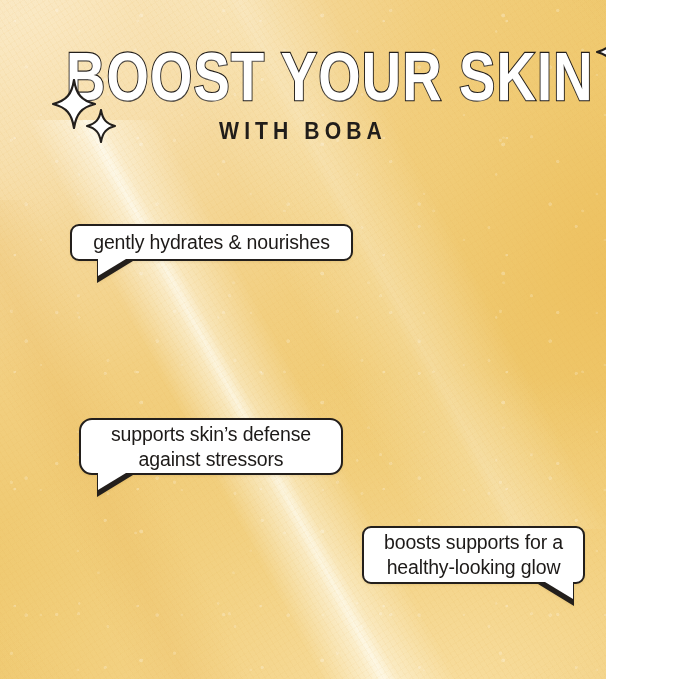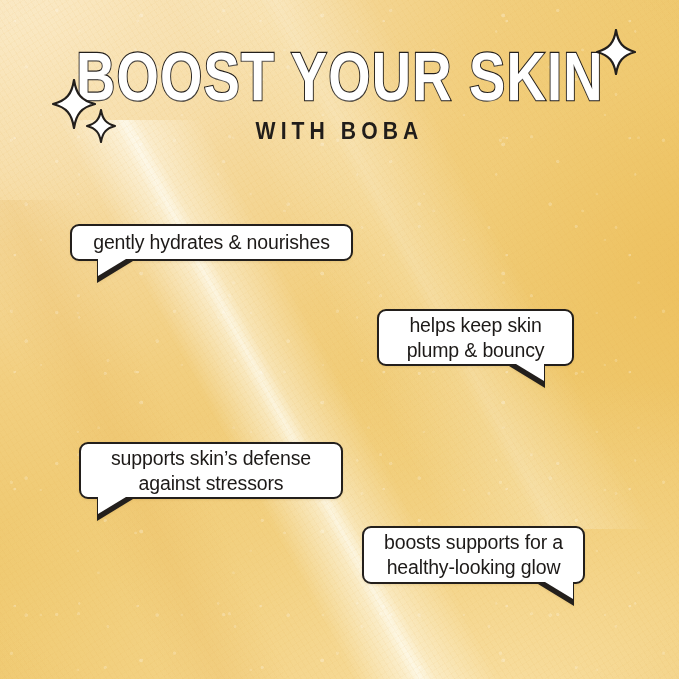--- a/index.html
+++ b/index.html
@@ -2,21 +2,21 @@
 <html><head>
 <meta charset="utf-8">
 <style>
   html, body {
     margin: 0;
     padding: 0;
     background: #ffffff;
   }
   #poster {
     position: relative;
-    width: 679px;
+    width: 606px;
     height: 679px;
     overflow: hidden;
     font-family: "Liberation Sans", sans-serif;
     background: #f2cf80;
   }
 
   
   .bg-layer { position: absolute; inset: 0; }
 
   .bg-base {
@@ -178,21 +178,21 @@
     border-color: transparent #231f1c transparent transparent;
   }
   .tail-dr-inner {
     border-width: 0 28px 17px 0;
     border-color: transparent #ffffff transparent transparent;
   }
 
   
   #bubble-1 { left: 70px;  top: 224px; width: 283px; height: 37px; }
   #bubble-2 { left: 377px; top: 309px; width: 197px; height: 57px; }
-  #bubble-3 { left: 79px;  top: 442px; width: 264px; height: 57px; }
+  #bubble-3 { left: 79px;  top: 418px; width: 264px; height: 57px; border-radius: 13px; }
   #bubble-4 { left: 362px; top: 526px; width: 223px; height: 58px; }
 </style>
 </head>
 <body>
 
 <div id="poster">
 
   <div class="bg-layer bg-base"></div>
   <div class="bg-layer bg-warm-right"></div>
   <div class="bg-layer bg-soft-bottom"></div>
@@ -232,26 +232,20 @@
       </svg>
     </span>
   </div>
 
   <div class="bubble" id="bubble-1">
     <span class="bubble-text">gently hydrates &amp; nourishes</span>
     <span class="tail tail-border tail-dl-outer" style="left:25px; top:35px;"></span>
     <span class="tail tail-fill tail-dl-inner" style="left:26px; top:33px;"></span>
   </div>
 
-  <div class="bubble" id="bubble-2">
-    <span class="bubble-text">helps keep skin
-plump &amp; bouncy</span>
-    <span class="tail tail-border tail-dr-outer" style="right:27px; top:55px;"></span>
-    <span class="tail tail-fill tail-dr-inner" style="right:28px; top:53px;"></span>
-  </div>
 
   <div class="bubble" id="bubble-3">
     <span class="bubble-text">supports skin’s defense
 against stressors</span>
     <span class="tail tail-border tail-dl-outer" style="left:16px; top:55px;"></span>
     <span class="tail tail-fill tail-dl-inner" style="left:17px; top:53px;"></span>
   </div>
 
   <div class="bubble" id="bubble-4">
     <span class="bubble-text">boosts supports for a

